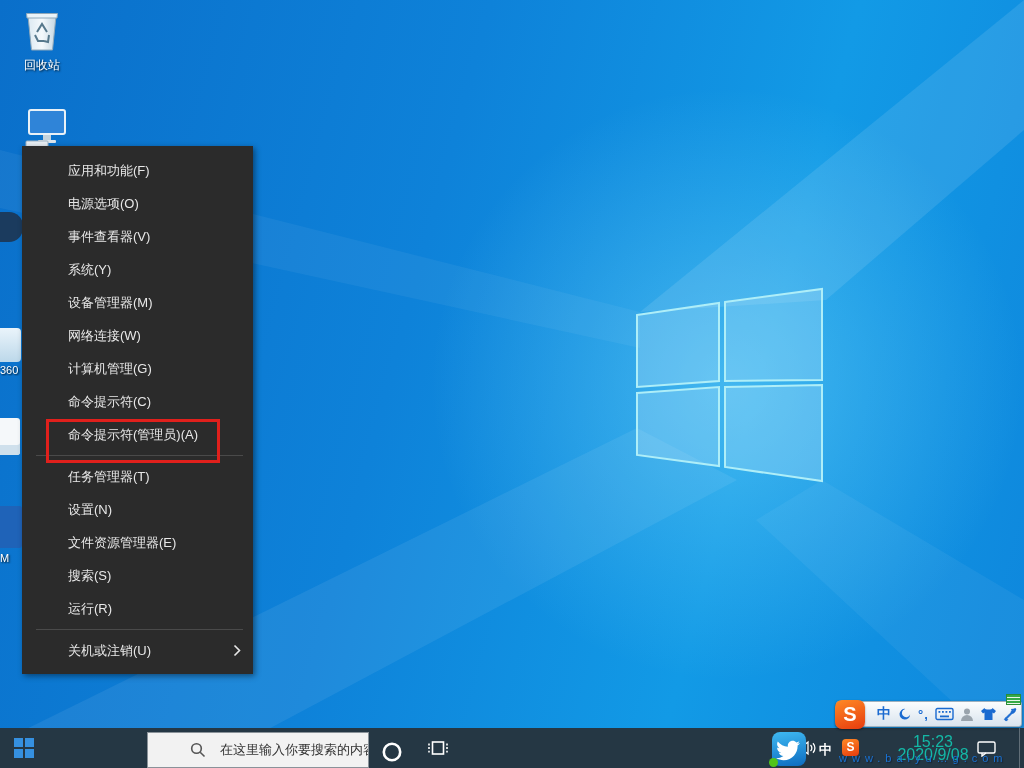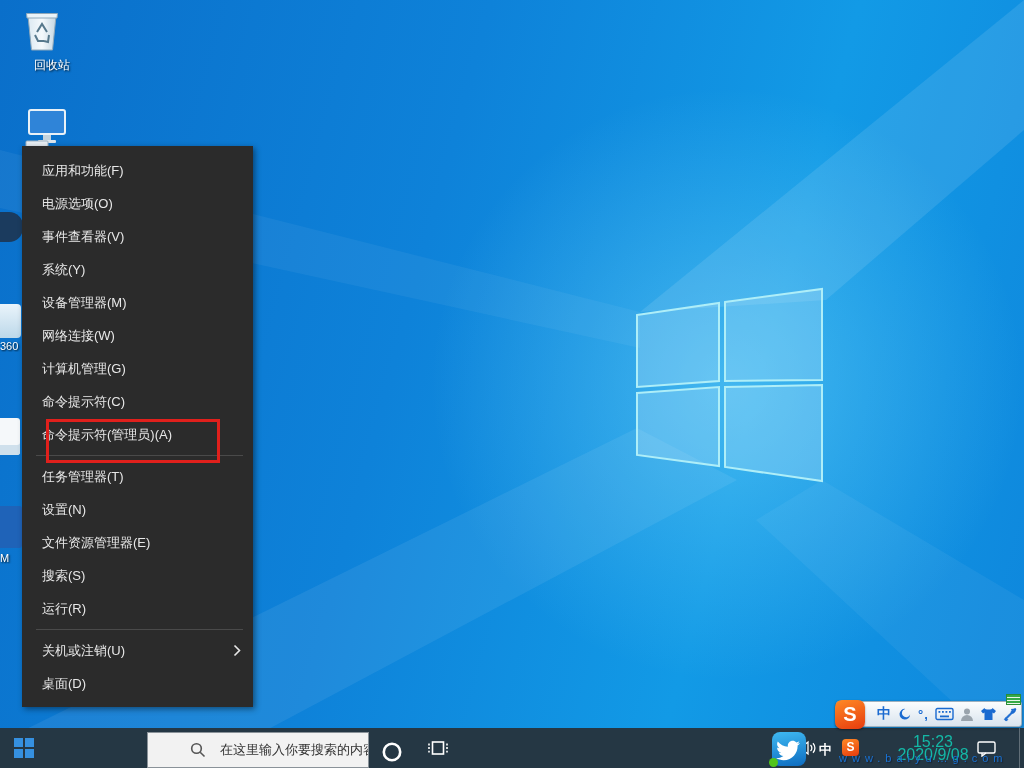--- a/index.html
+++ b/index.html
@@ -9,31 +9,31 @@
       radial-gradient(circle at 71% 50%, rgba(140,228,255,.40) 0%, rgba(140,228,255,0) 36%),
       linear-gradient(105deg,#0a6fca 0%,#0e82d9 40%,#129ae6 70%,#0e86dc 100%);
   }
   svg { display:block; }
 
   
   .rays { position:absolute; inset:0; z-index:0; }
   .winflag { position:absolute; left:633px; top:286px; z-index:0; }
 
   
-  .dicon { position:absolute; z-index:2; width:56px; text-align:right; color:#fff; font-size:12px;
+  .dicon { position:absolute; z-index:2; width:56px; text-align:center; color:#fff; font-size:12px;
            text-shadow:1px 1px 2px rgba(0,0,0,.85); }
   .dicon .glyph { margin:0 auto; }
   .sliver { position:absolute; z-index:2; left:0; }
   .sliver .lbl { position:absolute; left:0; width:24px; color:#fff; font-size:11px;
                  text-shadow:1px 1px 2px rgba(0,0,0,.85); overflow:hidden; white-space:nowrap; }
 
   
   .menu { position:absolute; left:22px; top:146px; width:231px; z-index:10;
           background:#2b2b2b; padding:8px 0 7px 0; box-shadow:2px 2px 6px rgba(0,0,0,.45); }
-  .menu-item { position:relative; height:33px; line-height:33px; padding-left:20px;
+  .menu-item { position:relative; height:33px; line-height:33px; padding-left:46px;
                color:#e8e8e8; font-size:13px; cursor:default; }
   .menu-sep { height:1px; background:#4a4a4a; margin:4px 10px 4px 14px; }
   .chev { position:absolute; right:12px; top:10px; }
   .red-frame { position:absolute; left:24px; right:33px; top:1px; bottom:-12px;
                border:3px solid #e0201c; z-index:5; pointer-events:none; }
 
   
   .taskbar { position:absolute; left:0; top:728px; width:1024px; height:40px;
              background:#253744; z-index:5; }
   .tb { position:absolute; }
@@ -129,21 +129,21 @@
   <div class="dicon" style="left:18px; top:108px; z-index:2;">
     <svg class="glyph" width="44" height="40" viewBox="0 0 44 40">
       <rect x="5" y="2" width="36" height="24" rx="2" fill="#2f84d8" stroke="#e9f1f7" stroke-width="2"></rect>
       <rect x="19" y="27" width="8" height="5" fill="#c3d2dd"></rect>
       <rect x="14" y="32" width="18" height="3" rx="1" fill="#dde6ee"></rect>
       <rect x="2" y="33" width="22" height="6" rx="1" fill="#e8eef4" stroke="#9fb2c0" stroke-width="1"></rect>
     </svg>
   </div>
 
   <div class="sliver" style="top:212px; width:23px; height:30px; background:#1b3b5e; border-radius:0 14px 14px 0;"></div>
-  <div class="sliver" style="top:304px; width:21px; height:34px; background:linear-gradient(#eaf4fb,#bcd8ea); border-radius:0 4px 4px 0;">
+  <div class="sliver" style="top:328px; width:21px; height:34px; background:linear-gradient(#eaf4fb,#bcd8ea); border-radius:0 4px 4px 0;">
     <div class="lbl" style="top:36px;">360</div>
   </div>
   <div class="sliver" style="top:418px; width:20px; height:37px; background:#f5f8fa; border-radius:0 3px 3px 0; box-shadow:inset 0 -10px 0 #cfe0ec;"></div>
   <div class="sliver" style="top:506px; width:22px; height:42px; background:#1f63b8; border-radius:0 3px 3px 0;">
     <div class="lbl" style="top:46px;">M</div>
   </div>
 
   <div class="menu">
     <div class="items">
         <div class="menu-item"><span>应用和功能(F)</span></div>
@@ -158,21 +158,20 @@
         <div class="menu-sep"></div>
         <div class="menu-item"><span>任务管理器(T)</span></div>
         <div class="menu-item"><span>设置(N)</span></div>
         <div class="menu-item"><span>文件资源管理器(E)</span></div>
         <div class="menu-item"><span>搜索(S)</span></div>
         <div class="menu-item"><span>运行(R)</span></div>
         <div class="menu-sep"></div>
         <div class="menu-item"><span>关机或注销(U)</span><svg class="chev" width="8" height="13" viewBox="0 0 8 13">
             <polyline points="1.5,1.5 6.5,6.5 1.5,11.5" fill="none" stroke="#e8e8e8" stroke-width="1.6"></polyline>
           </svg></div>
-        <div class="menu-item"><span>桌面(D)</span></div>
       </div>
   </div>
 
   <div class="taskbar">
     <div class="tb start-btn">
       <div class="logo"></div>
     </div>
 
     <div class="tb searchbox">
       <svg class="mag" width="16" height="16" viewBox="0 0 16 16">

